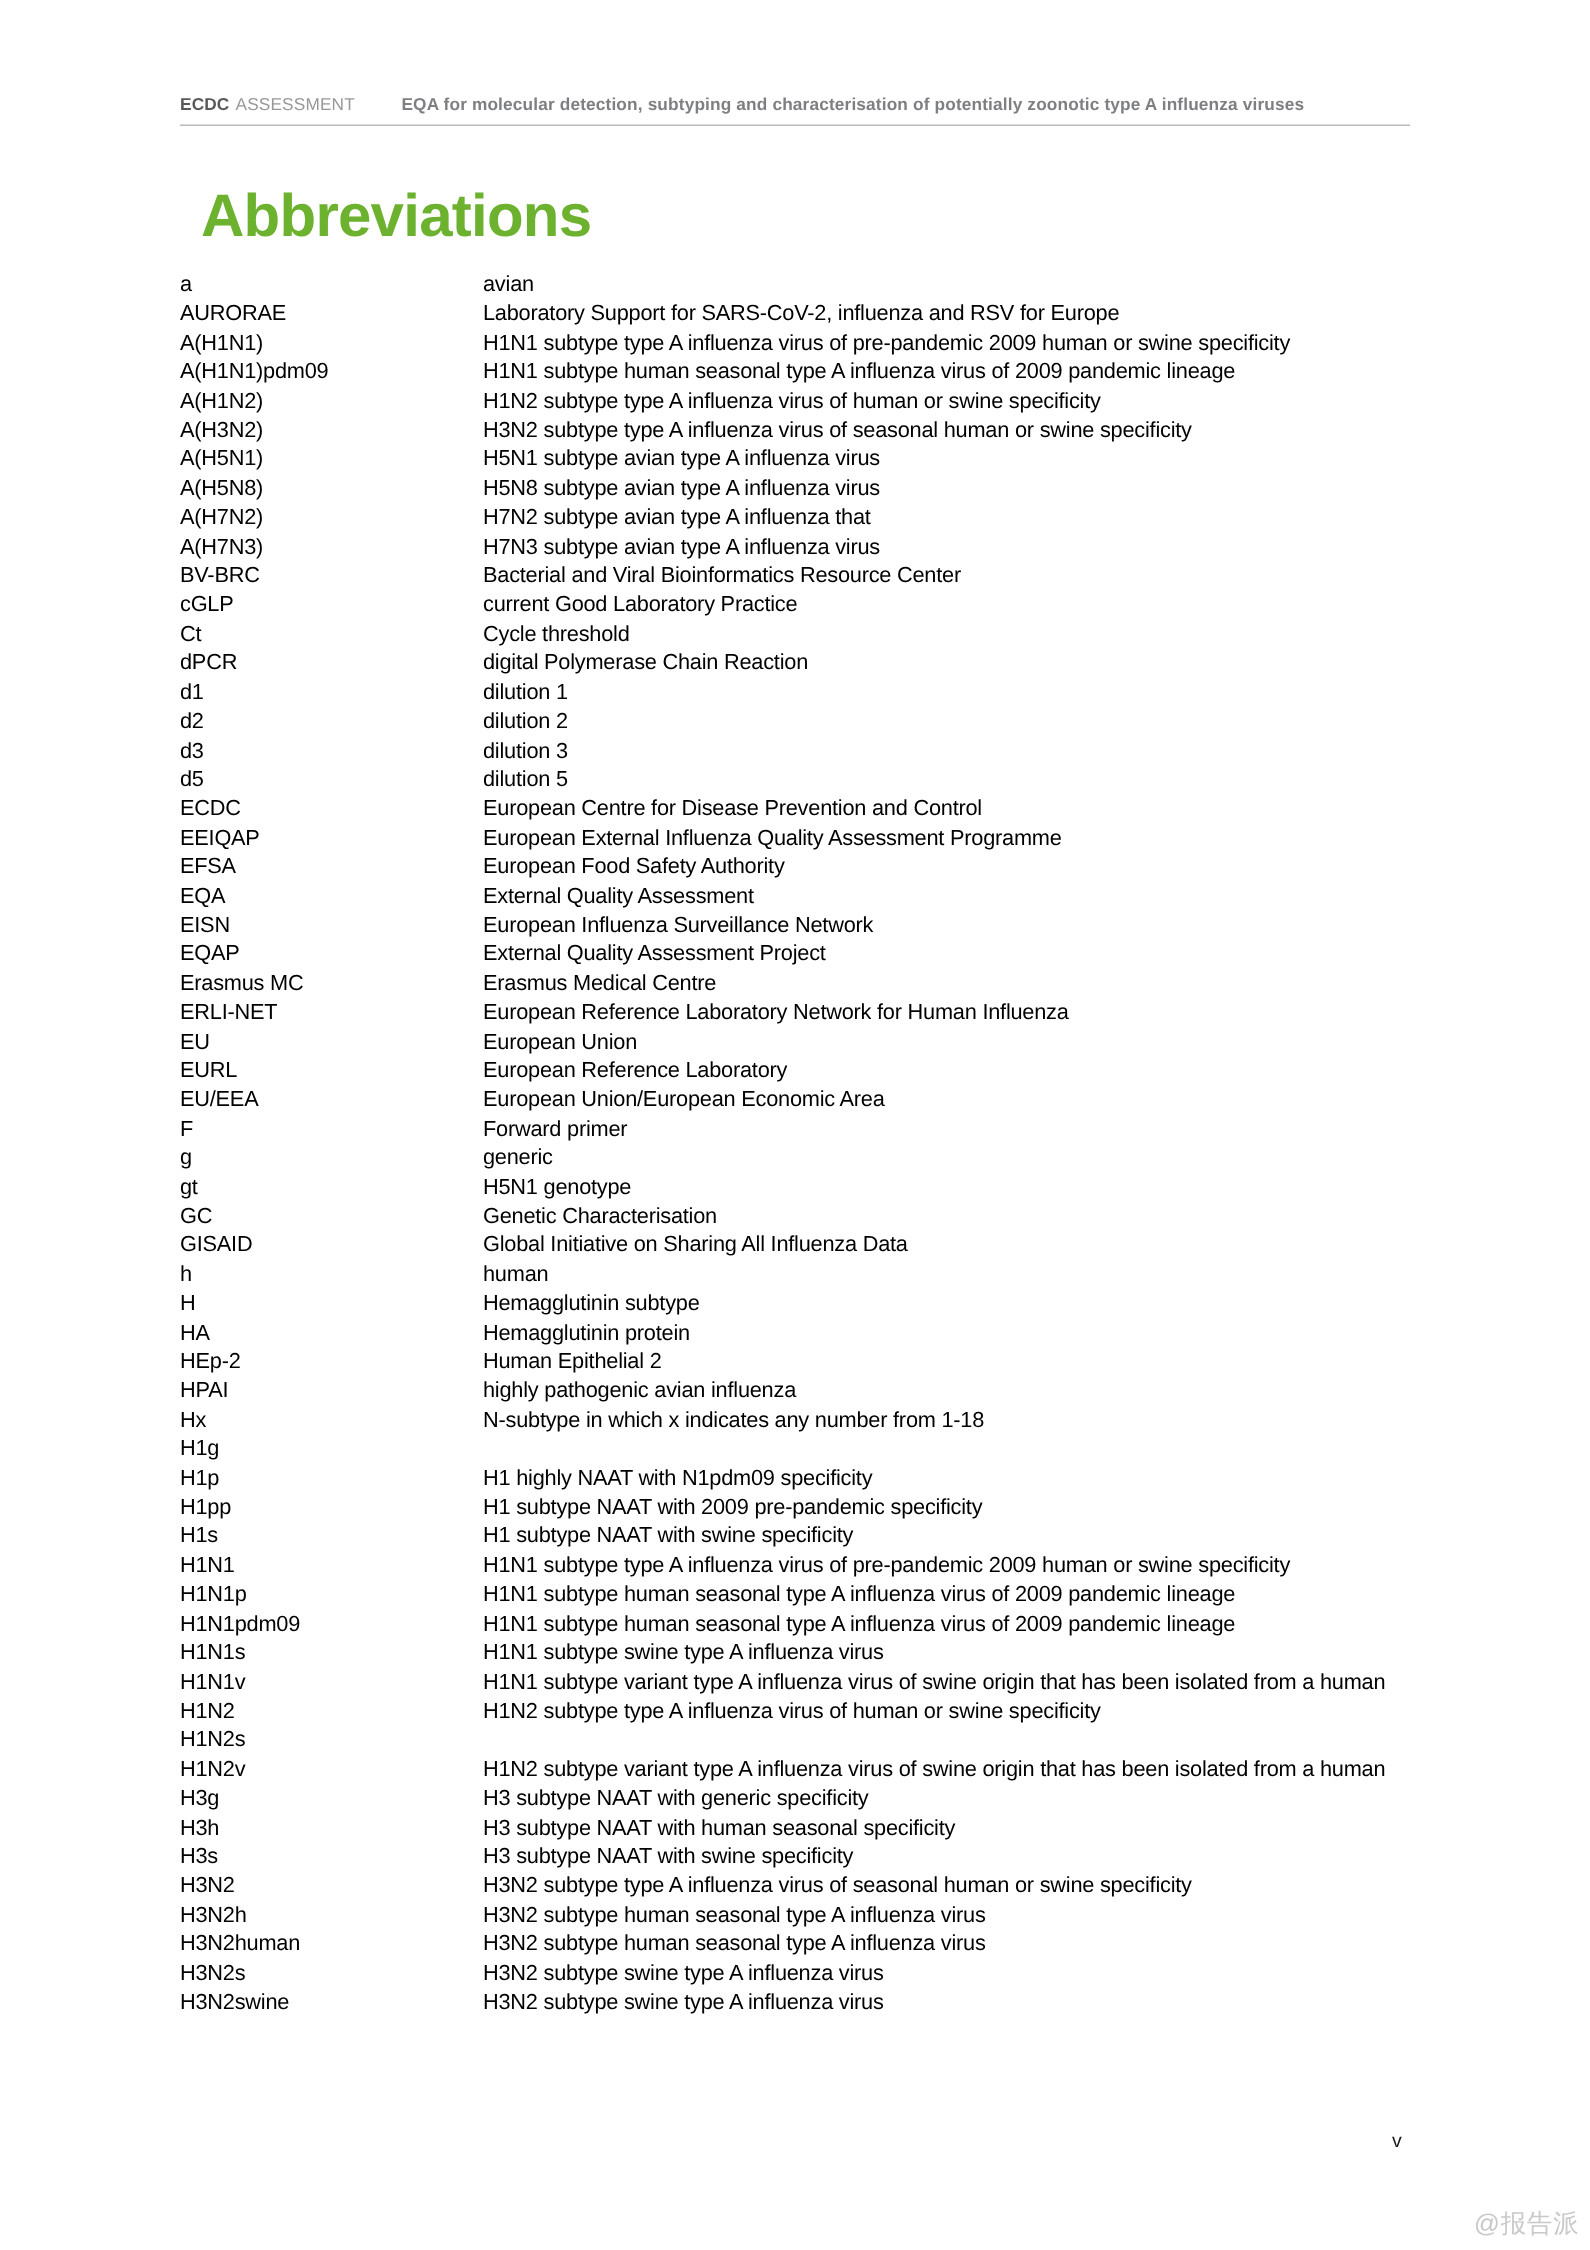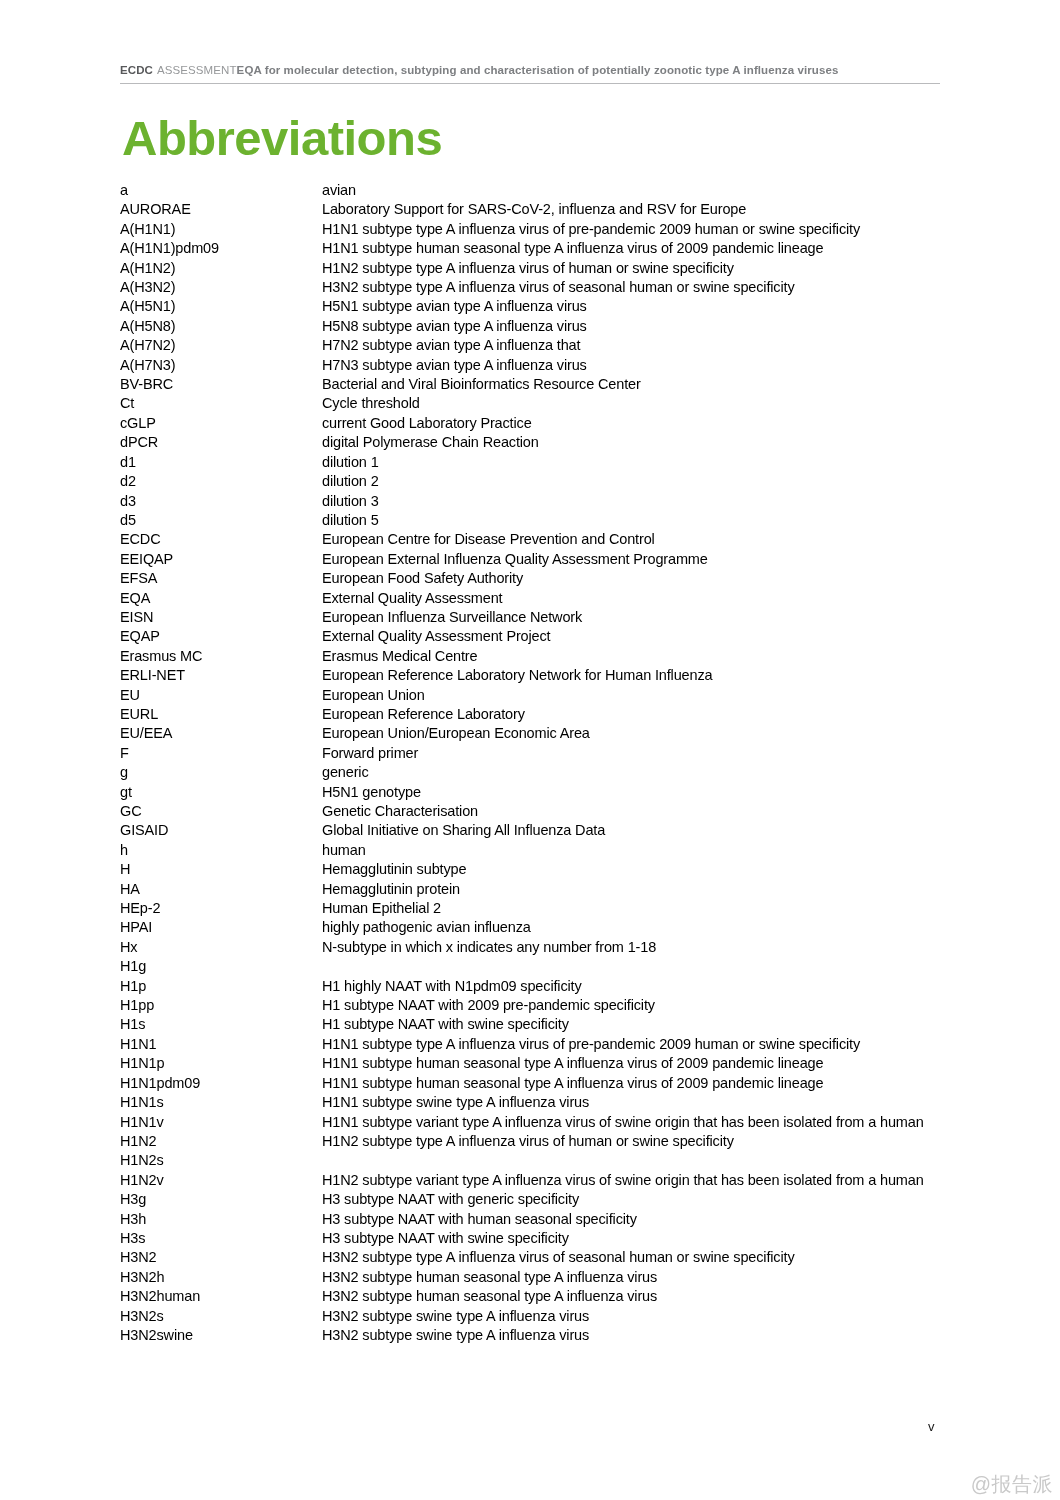--- a/index.html
+++ b/index.html
@@ -30,36 +30,37 @@
     color: #58595b;
   }
   .brand-suffix {
     font-weight: normal;
     color: #96989a;
     margin-left: 4px;
   }
   .report-title {
     font-weight: bold;
     color: #7d7f82;
+    margin-left: 31px;
   }
   .header-rule {
     position: absolute;
     left: 120px;
     top: 83px;
     width: 820px;
     height: 1px;
     background: #b9babc;
   }
   
   .page-title {
     position: absolute;
     left: 118px;
     top: 106px;
-    margin: 4px;
-    font-size: 49px;
+    margin: 16px;
+    font-size: 40px;
     font-weight: bold;
     letter-spacing: -0.5px;
     color: #6cb22f;
   }
   
   .abbr-list {
     position: absolute;
     left: 120px;
     top: 181px;
     width: 824px;
@@ -87,21 +88,21 @@
     position: absolute;
     left: 928px;
     top: 1419px;
     font-size: 13px;
     color: #1a1a1a;
   }
   .watermark {
     position: absolute;
     right: 7px;
     top: 1471px;
-    font-size: 20px;
+    font-size: 17px;
     color: #c9c9c9;
     letter-spacing: 0.5px;
   }
 </style>
 </head>
 <body>
 
 <header class="page-header">
   <span class="brand">ECDC</span><span class="brand-suffix">ASSESSMENT</span><span class="report-title">EQA for molecular detection, subtyping and characterisation of potentially zoonotic type A influenza viruses</span>
 </header>
@@ -160,30 +161,30 @@
     <div class="abbr-term">A(H7N3)</div>
     <div class="abbr-def">H7N3 subtype avian type A influenza virus</div>
   </div>
 
   <div class="abbr-row">
     <div class="abbr-term">BV-BRC</div>
     <div class="abbr-def">Bacterial and Viral Bioinformatics Resource Center</div>
   </div>
 
   <div class="abbr-row">
+    <div class="abbr-term">cGLP</div>
+    <div class="abbr-def">current Good Laboratory Practice</div>
+  </div>
+
+  <div class="abbr-row">
     <div class="abbr-term">Ct</div>
     <div class="abbr-def">Cycle threshold</div>
   </div>
 
   <div class="abbr-row">
-    <div class="abbr-term">cGLP</div>
-    <div class="abbr-def">current Good Laboratory Practice</div>
-  </div>
-
-  <div class="abbr-row">
     <div class="abbr-term">dPCR</div>
     <div class="abbr-def">digital Polymerase Chain Reaction</div>
   </div>
 
   <div class="abbr-row">
     <div class="abbr-term">d1</div>
     <div class="abbr-def">dilution 1</div>
   </div>
 
   <div class="abbr-row">

